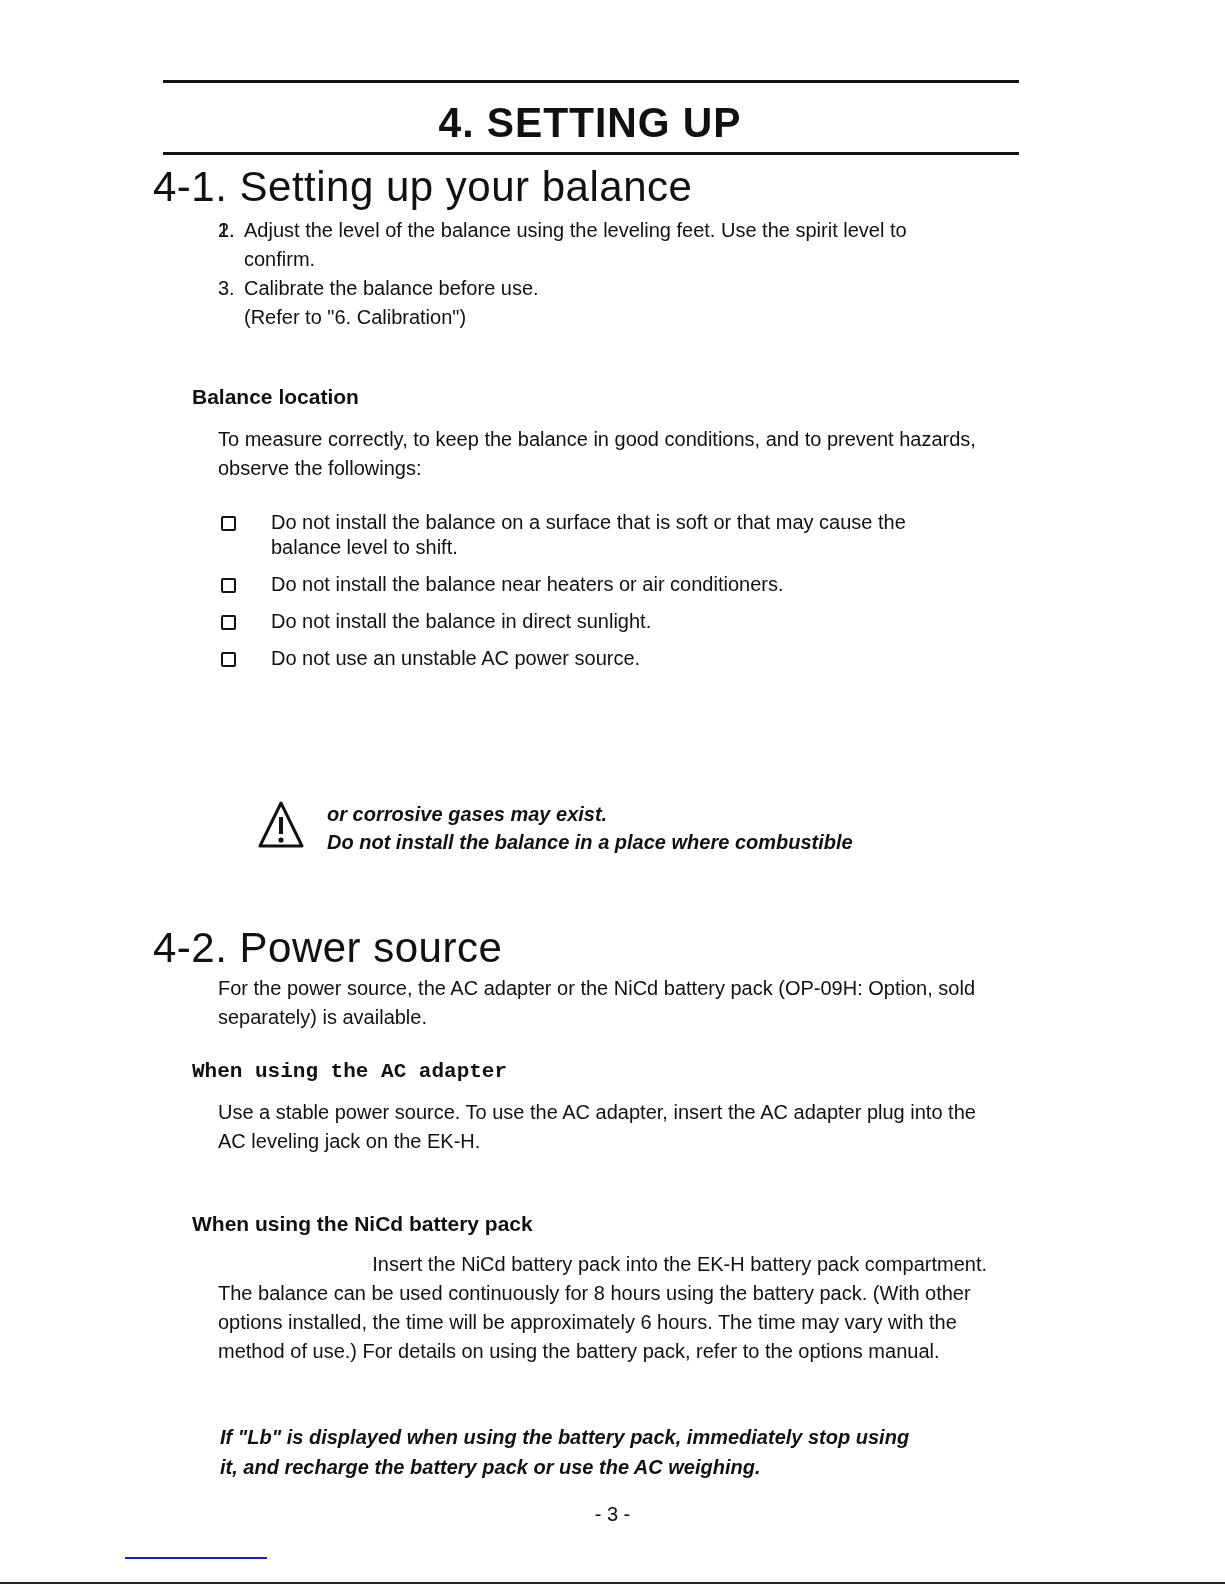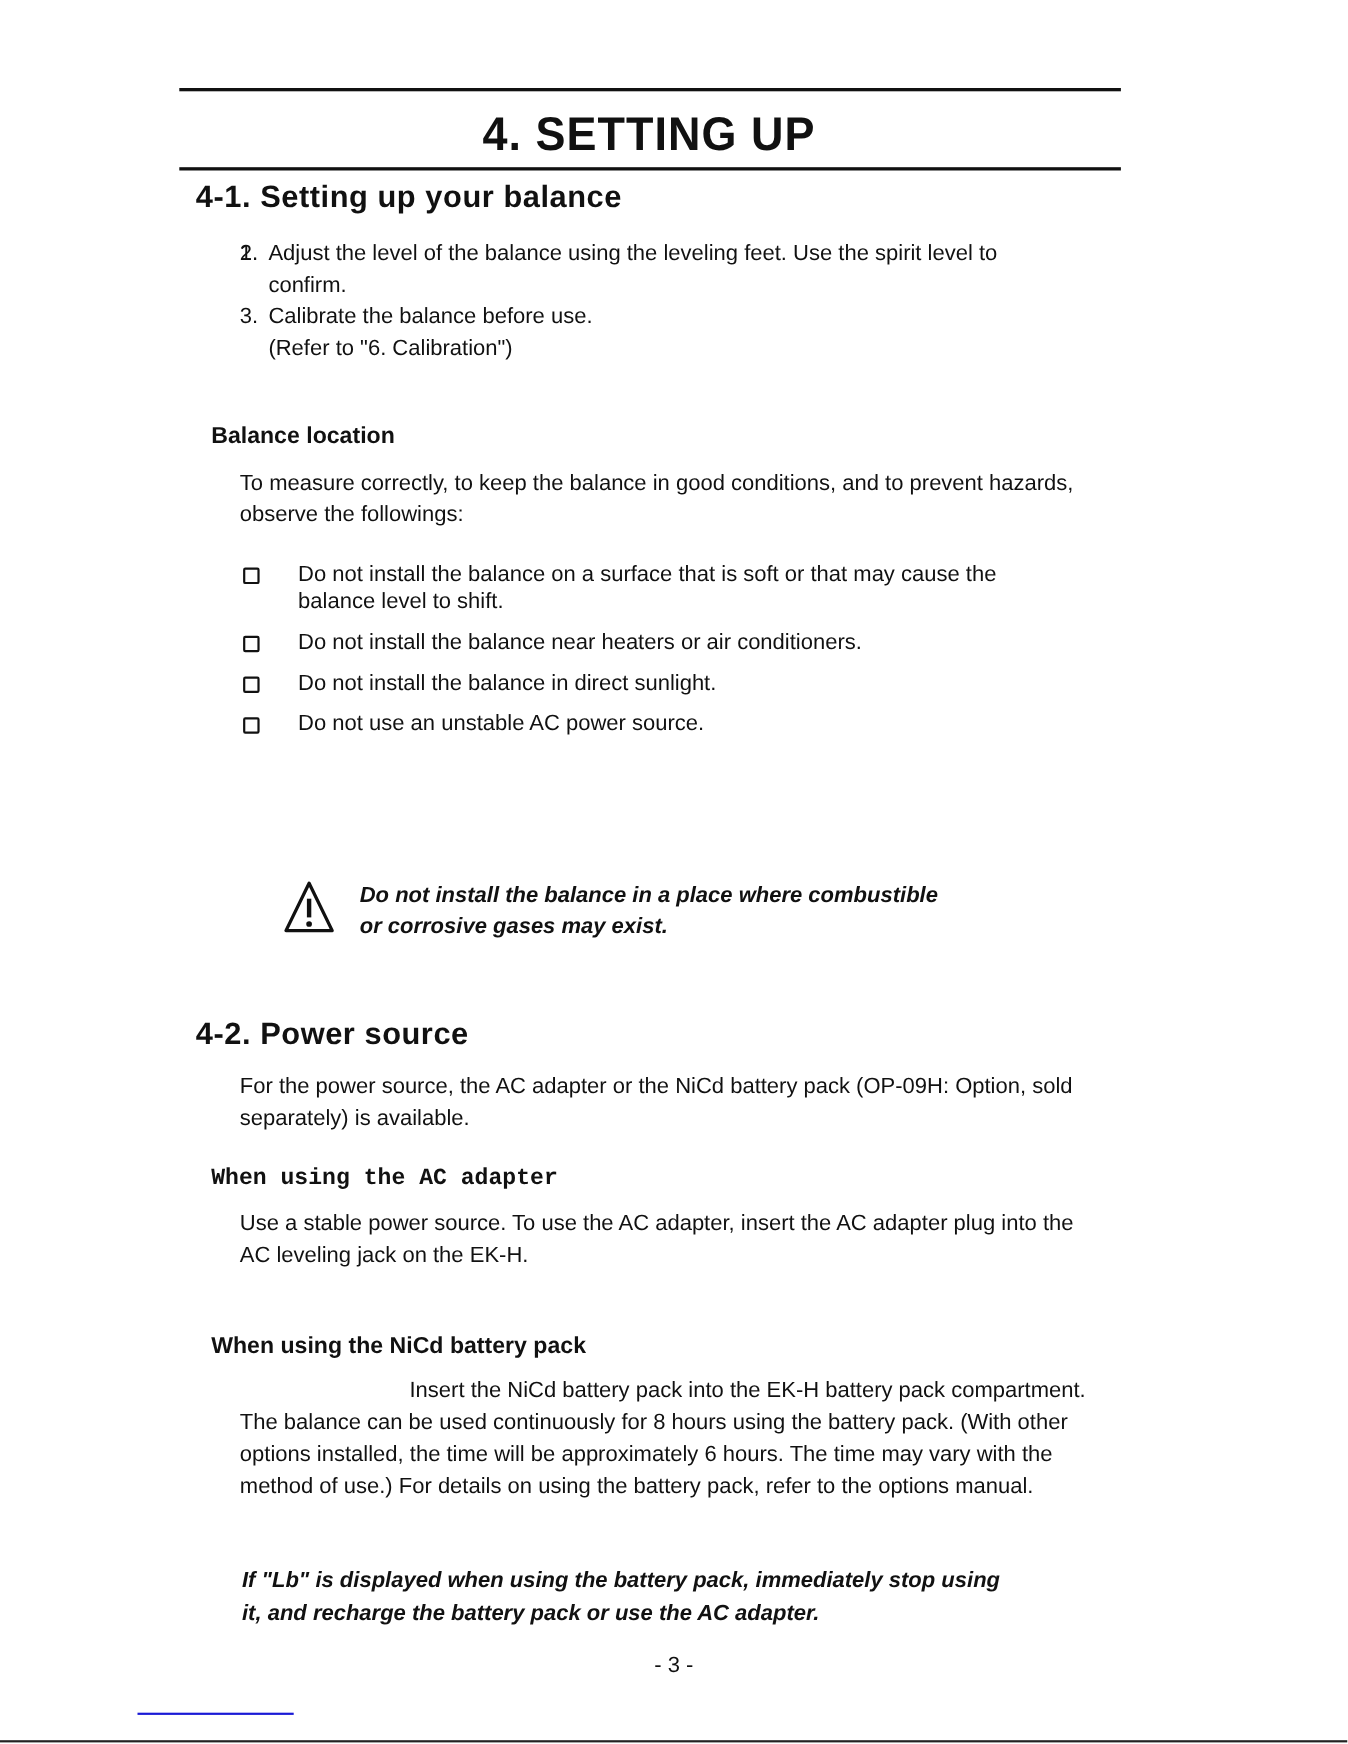--- a/index.html
+++ b/index.html
@@ -2,21 +2,21 @@
 <html><head>
 <meta charset="utf-8">
 <style>
   html, body { margin:0; padding:0; background:#fff; }
   body { width:1225px; height:1585px; position:relative; overflow:hidden;
          font-family:"Liberation Sans", sans-serif; color:#111; }
   .abs { position:absolute; }
   .rule { position:absolute; left:163px; width:856px; height:3px; background:#111; }
   .chapter { left:0; width:1180px; top:98px; text-align:center; font-size:43px; font-weight:bold;
              letter-spacing:1px; transform:scaleX(0.95); }
-  .h2 { font-size:28px; font-weight:bold; left:178px; letter-spacing:0.5px; }
+  .h2 { font-size:42px; font-weight:normal; left:153px; letter-spacing:0.5px; }
   .h3 { font-size:21px; font-weight:bold; left:192px; }
   .p { font-size:20px; line-height:29px; }
   .ol { left:218px; width:760px; }
   .ol .li { position:relative; padding-left:26px; }
   .ol .num { position:absolute; left:0; }
   .bullets { left:218px; width:760px; }
   .bullet { position:relative; padding-left:53px; margin-bottom:12px; font-size:20px; line-height:25px; }
   .box { position:absolute; left:3px; top:6px; width:11px; height:11px; border:2px solid #111; border-radius:2px; }
   .warn { left:257px; top:800px; width:700px; }
   .warn-text { position:absolute; left:70px; top:0; font-size:20px; font-weight:bold; font-style:italic; line-height:28px; }
@@ -59,35 +59,35 @@
   <div class="bullet"><span class="box"></span><span>Do not use an unstable AC power source.</span></div>
 </div>
 
 <div class="abs warn">
   <svg class="abs" style="left:0; top:0;" width="48" height="50" viewBox="0 0 48 50">
     <polygon points="24,3 45,46 3,46" fill="none" stroke="#111" stroke-width="3" stroke-linejoin="round"></polygon>
     <rect x="22" y="17" width="4" height="17" fill="#111"></rect>
     <circle cx="24" cy="40" r="2.6" fill="#111"></circle>
   </svg>
   <div class="warn-text">
+    <div>or corrosive gases may exist.</div>
     <div>Do not install the balance in a place where combustible</div>
-    <div>or corrosive gases may exist.</div>
   </div>
 </div>
 
 <div class="abs h2" style="top:924px;">4-2. Power  source</div>
 <div class="abs p" style="left:218px; top:974px; width:760px;">For the power source, the AC adapter or the NiCd  battery pack (OP-09H: Option, sold separately) is available.</div>
 
 <div class="abs h3" style="top:1060px;font-family:Liberation Mono, monospace;">When using the AC adapter</div>
 <div class="abs p" style="left:218px; top:1098px; width:760px;">Use a stable power source. To use the AC adapter, insert the AC adapter plug into the AC leveling jack on the EK-H.</div>
 
 <div class="abs h3" style="top:1212px;">When using the NiCd battery pack</div>
 <div class="abs p" style="left:227px; top:1250px; width:760px;text-align:right;">Insert the NiCd battery pack into the EK-H battery pack compartment.</div>
 <div class="abs p" style="left:218px; top:1279px; width:760px;">The balance can be used continuously for 8 hours using the battery pack. (With other options installed, the time will be approximately 6 hours. The time may vary with the method of use.) For details on using the battery pack, refer to the options manual.</div>
 
 <div class="abs bi" style="left:220px; top:1422px; width:770px;">
   <div>If "Lb" is displayed when using the battery pack, immediately stop using</div>
-  <div>it, and recharge the battery pack or use the AC adapter.</div>
+  <div>it, and recharge the battery pack or use the AC weighing.</div>
 </div>
 
 <div class="abs pageno">- 3 -</div>
 <div class="abs blue-line"></div>
 <div class="abs bottom-line"></div>
 
 </body></html>

